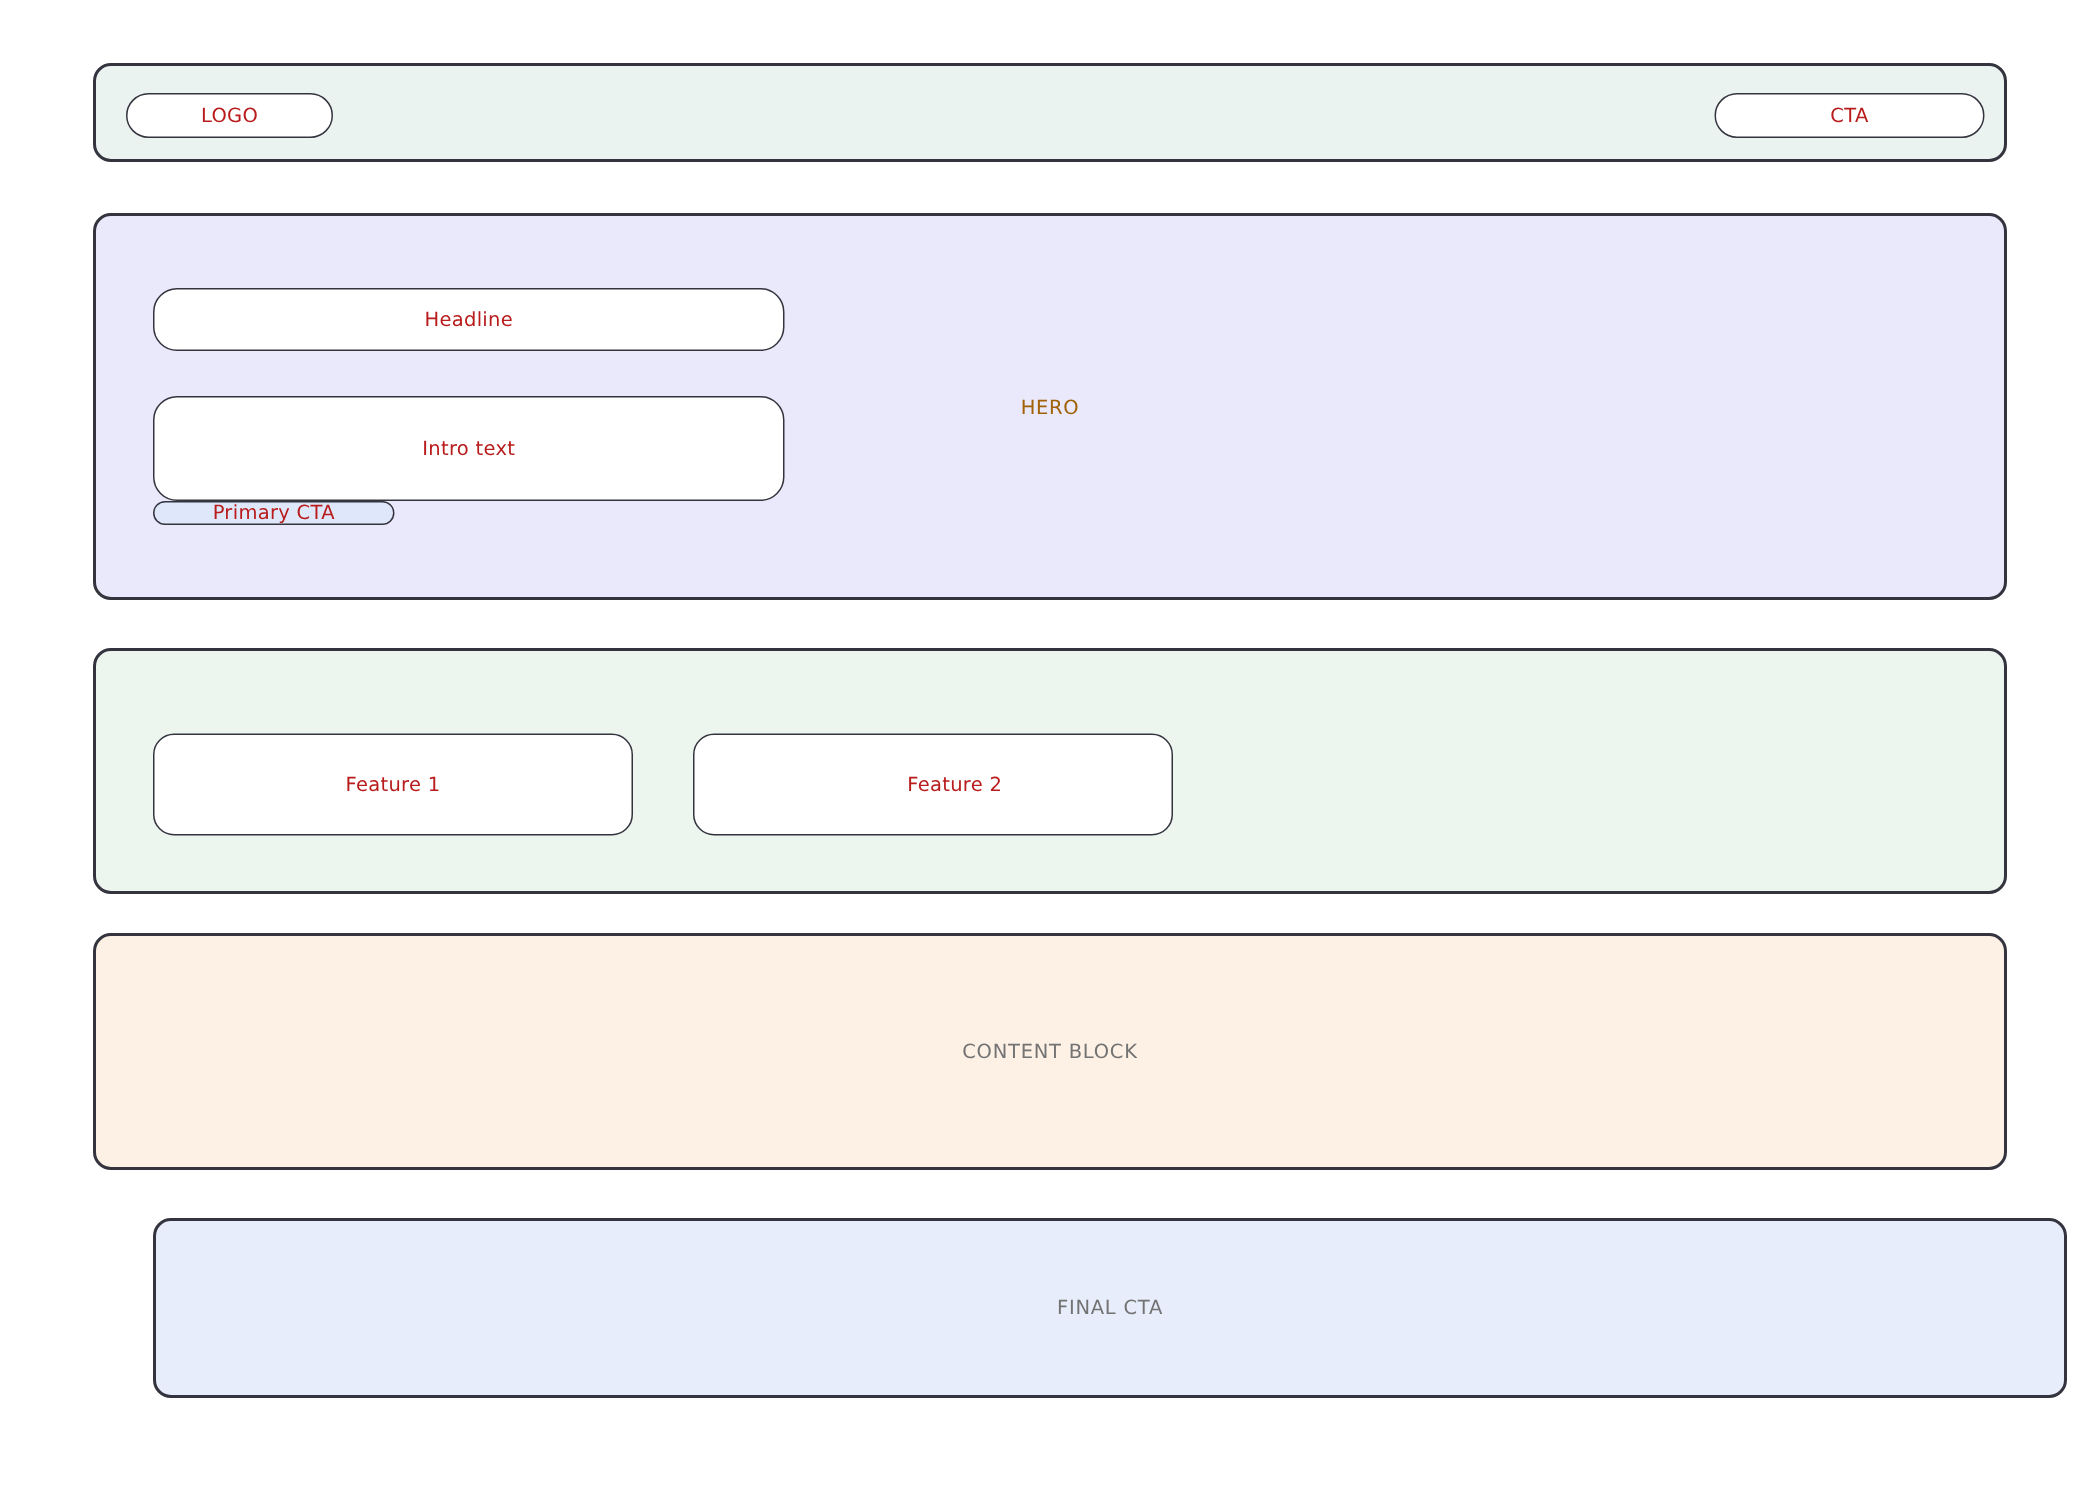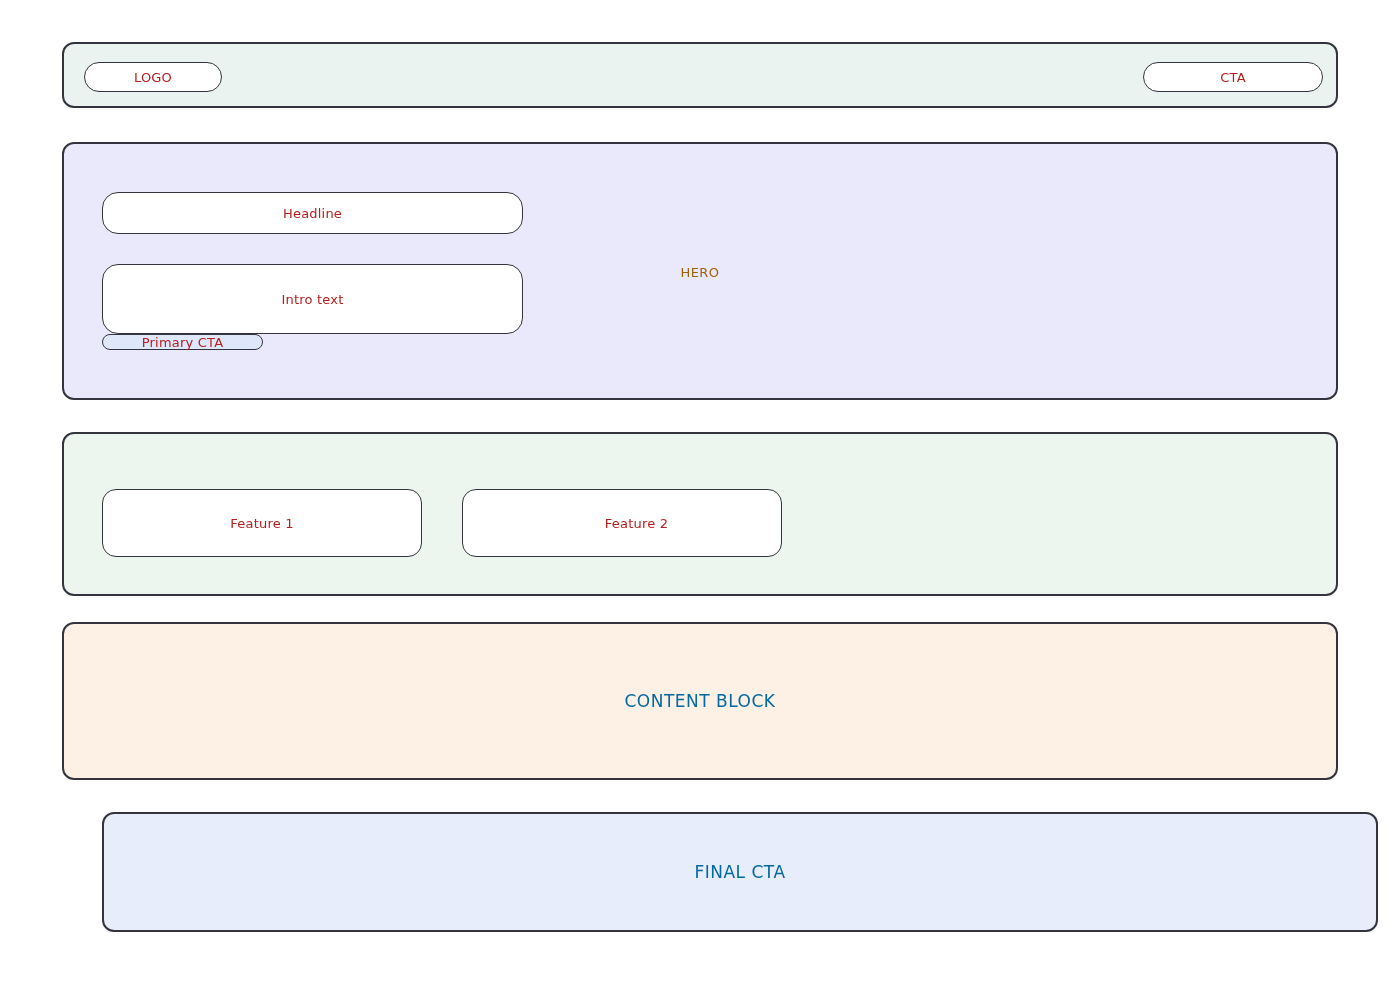--- a/index.html
+++ b/index.html
@@ -72,23 +72,23 @@
   .feature-2 { left: 398px; padding-left: 29px; }
   .feature-3 { left: 758px; }
 
   
   .center-label {
     width: 100%;
     height: 100%;
     display: flex;
     align-items: center;
     justify-content: center;
-    font-size: 17px;
+    font-size: 13px;
     letter-spacing: 0.5px;
-    color: #0369a1;
+    color: #737373;
   }
 </style>
 </head>
 <body>
 
 <div class="canvas">
 
   <div class="section section-header" style="background-color: rgb(235, 243, 241);">
     <div class="box pill logo-pill">
       <span>LOGO</span>

